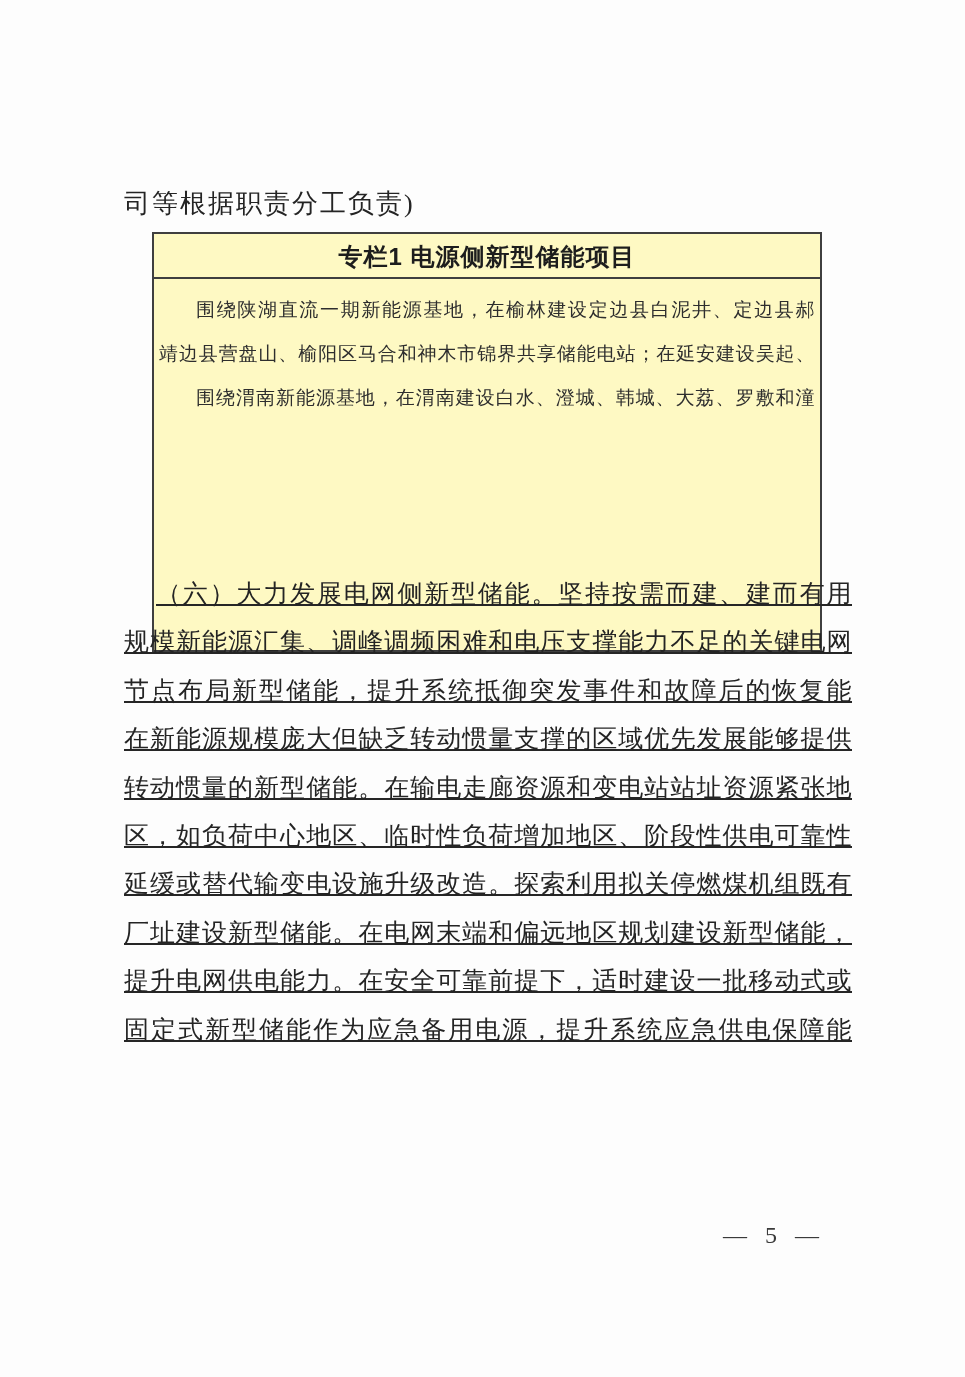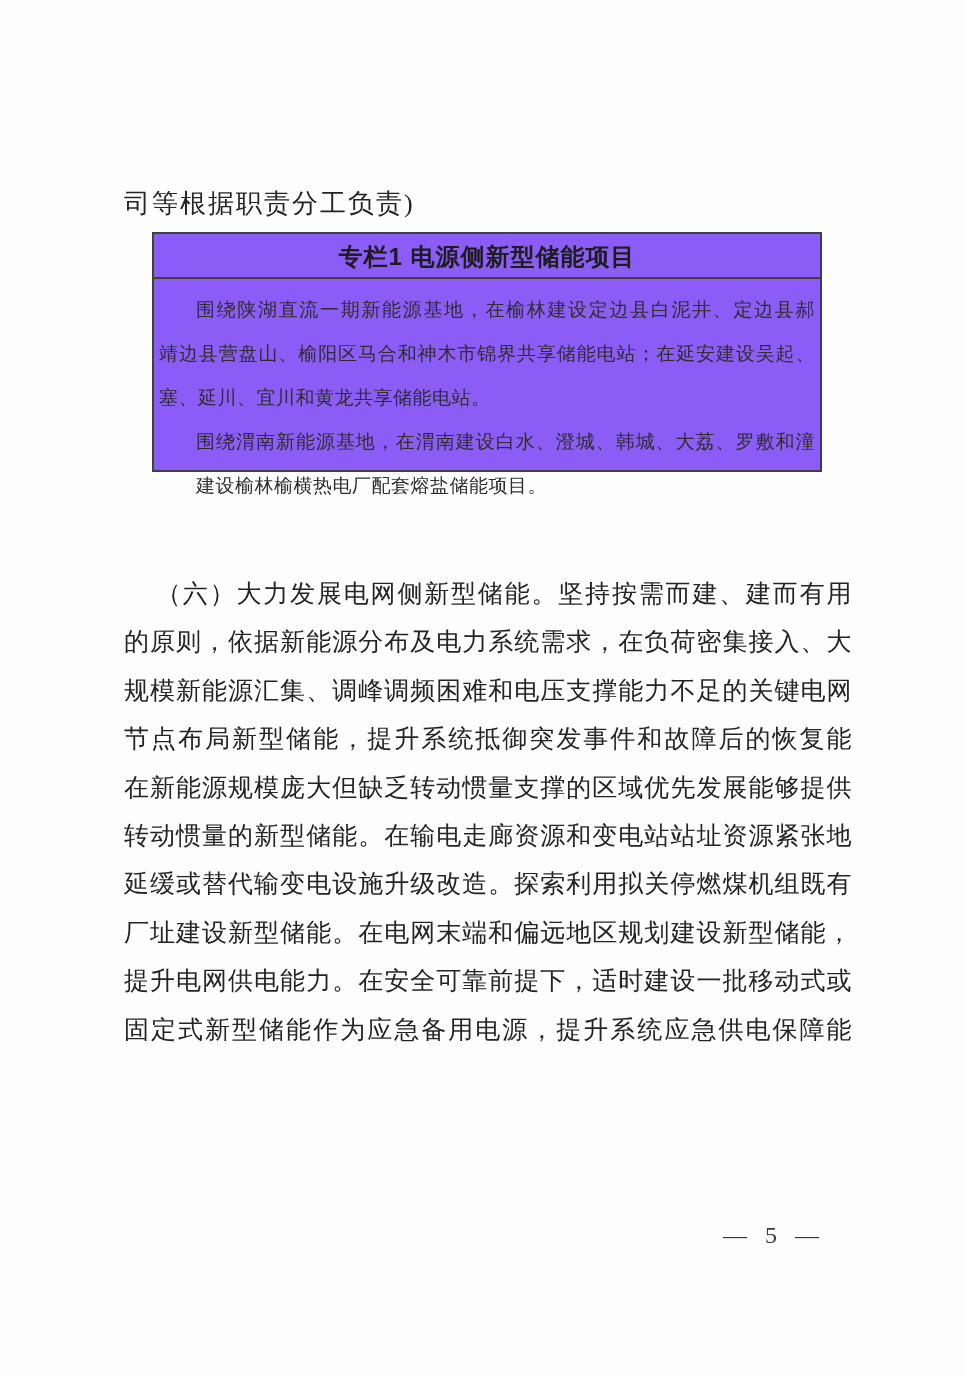--- a/index.html
+++ b/index.html
@@ -20,23 +20,23 @@
     width: 730px;
     font-size: 26px;
     letter-spacing: 2px;
     color: #242424;
   }
   .panel {
     position: absolute;
     left: 152px;
     top: 232px;
     width: 670px;
-    height: 240px;
+    height: 420px;
     border: 2px solid #3f3f3f;
-    background: #8b5cf6;
+    background: #fef9c3;
   }
   .panel-title {
     height: 45px;
     line-height: 45px;
     text-align: center;
     font-family: "Liberation Sans", "DejaVu Sans", sans-serif;
     font-weight: 700;
     font-size: 24px;
     color: #1d1d1d;
     border-bottom: 2px solid #3f3f3f;
@@ -51,20 +51,21 @@
     height: 44px;
     white-space: nowrap;
     color: #2e2e2e;
     letter-spacing: 0.5px;
   }
   .main {
     position: absolute;
     left: 124px;
     top: 570px;
     width: 728px;
+    text-decoration: underline;
   }
   .bline {
     font-size: 25px;
     line-height: 48.4px;
     height: 48.4px;
     white-space: nowrap;
     color: #242424;
     letter-spacing: 0.5px;
   }
   .just {
@@ -91,33 +92,31 @@
 
 <div class="page">
 
   <div class="header-line">司等根据职责分工负责)</div>
 
   <div class="panel">
     <div class="panel-title">专栏1 电源侧新型储能项目</div>
     <div class="panel-body">
       <div class="pline ind-panel just">围绕陕湖直流一期新能源基地，在榆林建设定边县白泥井、定边县郝滩、</div>
       <div class="pline just">靖边县营盘山、榆阳区马合和神木市锦界共享储能电站；在延安建设吴起、安</div>
-      <div class="pline">塞、延川、宜川和黄龙共享储能电站。</div>
       <div class="pline ind-panel just">围绕渭南新能源基地，在渭南建设白水、澄城、韩城、大荔、罗敷和潼关</div>
-      <div class="pline ind-panel">建设榆林榆横热电厂配套熔盐储能项目。</div>
     </div>
   </div>
 
   <div class="main">
     <div class="bline ind-body just">（六）大力发展电网侧新型储能。坚持按需而建、建而有用</div>
-    <div class="bline just">的原则，依据新能源分布及电力系统需求，在负荷密集接入、大</div>
     <div class="bline just">规模新能源汇集、调峰调频困难和电压支撑能力不足的关键电网</div>
     <div class="bline just">节点布局新型储能，提升系统抵御突发事件和故障后的恢复能力。</div>
     <div class="bline just">在新能源规模庞大但缺乏转动惯量支撑的区域优先发展能够提供</div>
     <div class="bline just">转动惯量的新型储能。在输电走廊资源和变电站站址资源紧张地</div>
+    <div class="bline just">区，如负荷中心地区、临时性负荷增加地区、阶段性供电可靠性</div>
     <div class="bline just">延缓或替代输变电设施升级改造。探索利用拟关停燃煤机组既有</div>
     <div class="bline just">厂址建设新型储能。在电网末端和偏远地区规划建设新型储能，</div>
     <div class="bline just">提升电网供电能力。在安全可靠前提下，适时建设一批移动式或</div>
     <div class="bline just">固定式新型储能作为应急备用电源，提升系统应急供电保障能力。</div>
   </div>
 
   <div class="page-number">— 5 —</div>
 
 </div>
 

